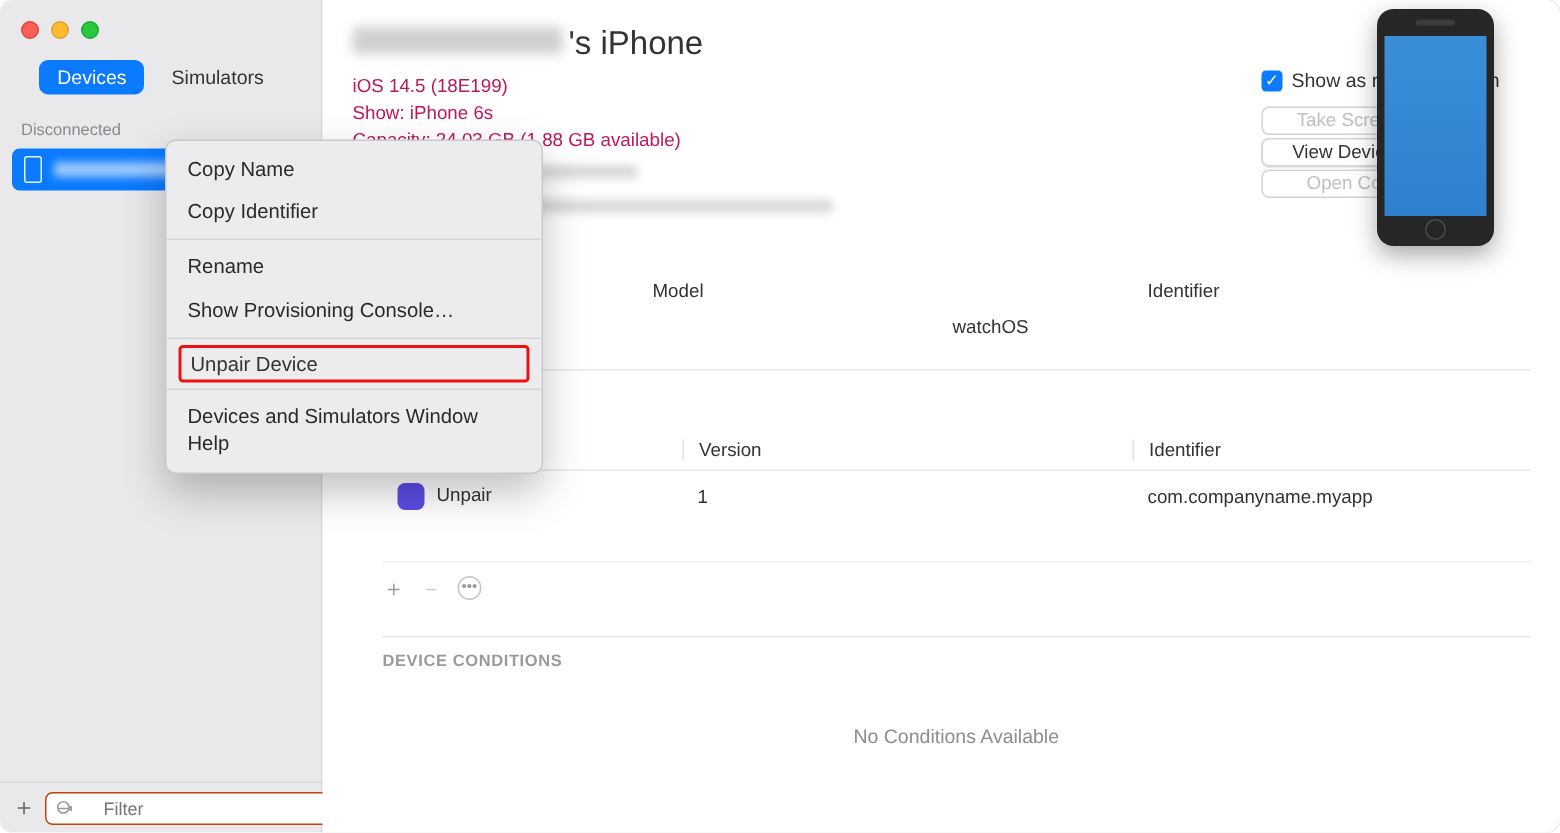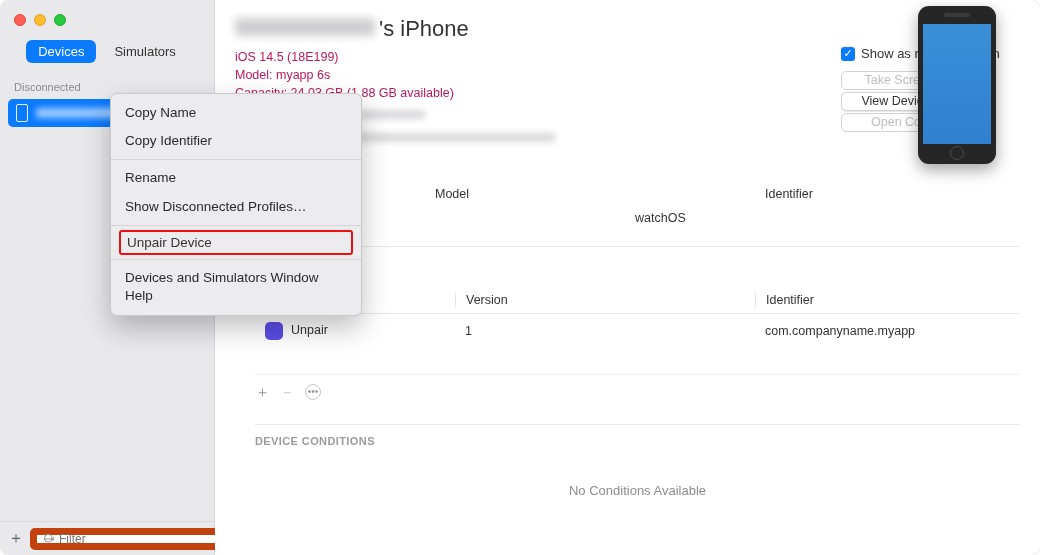--- a/index.html
+++ b/index.html
@@ -110,25 +110,25 @@
     }
     .plus-btn {
       width: 18px; height: 18px;
       display: flex; align-items: center; justify-content: center;
       font-size: 16px; color: #666;
     }
     .filter-field {
       flex: 1;
       display: flex; align-items: center;
       background: #fff;
-      border: 7px solid #c2410c;
+      border: 1px solid #c2410c;
       border-radius: 5px;
       height: 22px;
       padding: 0 6px;
-      gap: 4px;
+      gap: 20px;
       color: #888;
       font-size: 12px;
     }
     .filter-field input {
       border: none; outline: none;
       font-size: 12px; flex: 1;
       background: transparent;
     }
     .filter-icon {
       width: 12px; height: 12px;
@@ -372,21 +372,21 @@
 
   <div class="main">
 
     <div class="header-block">
       <div class="title-row">
         <span class="title-blur"></span>
         <span>'s iPhone</span>
       </div>
       <div class="meta">
         <div>iOS 14.5 (18E199)</div>
-        <div>Model: myapp 6s</div>
+        <div>Show: iPhone 6s</div>
         <div>Capacity: 24.03 GB (1.88 GB available)</div>
         <div style="margin-top:4px;"><span class="blurline" style="width:190px;"></span></div>
         <div style="margin-top:4px;"><span class="blurline" style="width:320px;"></span></div>
       </div>
     </div>
 
     <div class="right-col">
       <div class="checkbox-row">
         <span class="checkbox">✓</span>
         <span>Show as run destination</span>
@@ -442,21 +442,21 @@
       <div class="empty-text">No Conditions Available</div>
     </div>
 
   </div>
 
   <div class="context-menu">
     <div class="mi">Copy Name</div>
     <div class="mi">Copy Identifier</div>
     <div class="sep"></div>
     <div class="mi">Rename</div>
-    <div class="mi">Show Disconnected Profiles…</div>
+    <div class="mi">Show Provisioning Console…</div>
     <div class="sep"></div>
     <div class="highlight-box">
       <div>Unpair Device</div>
     </div>
     <div class="sep"></div>
     <div class="mi">Devices and Simulators Window Help</div>
   </div>
 
 </div>
 

